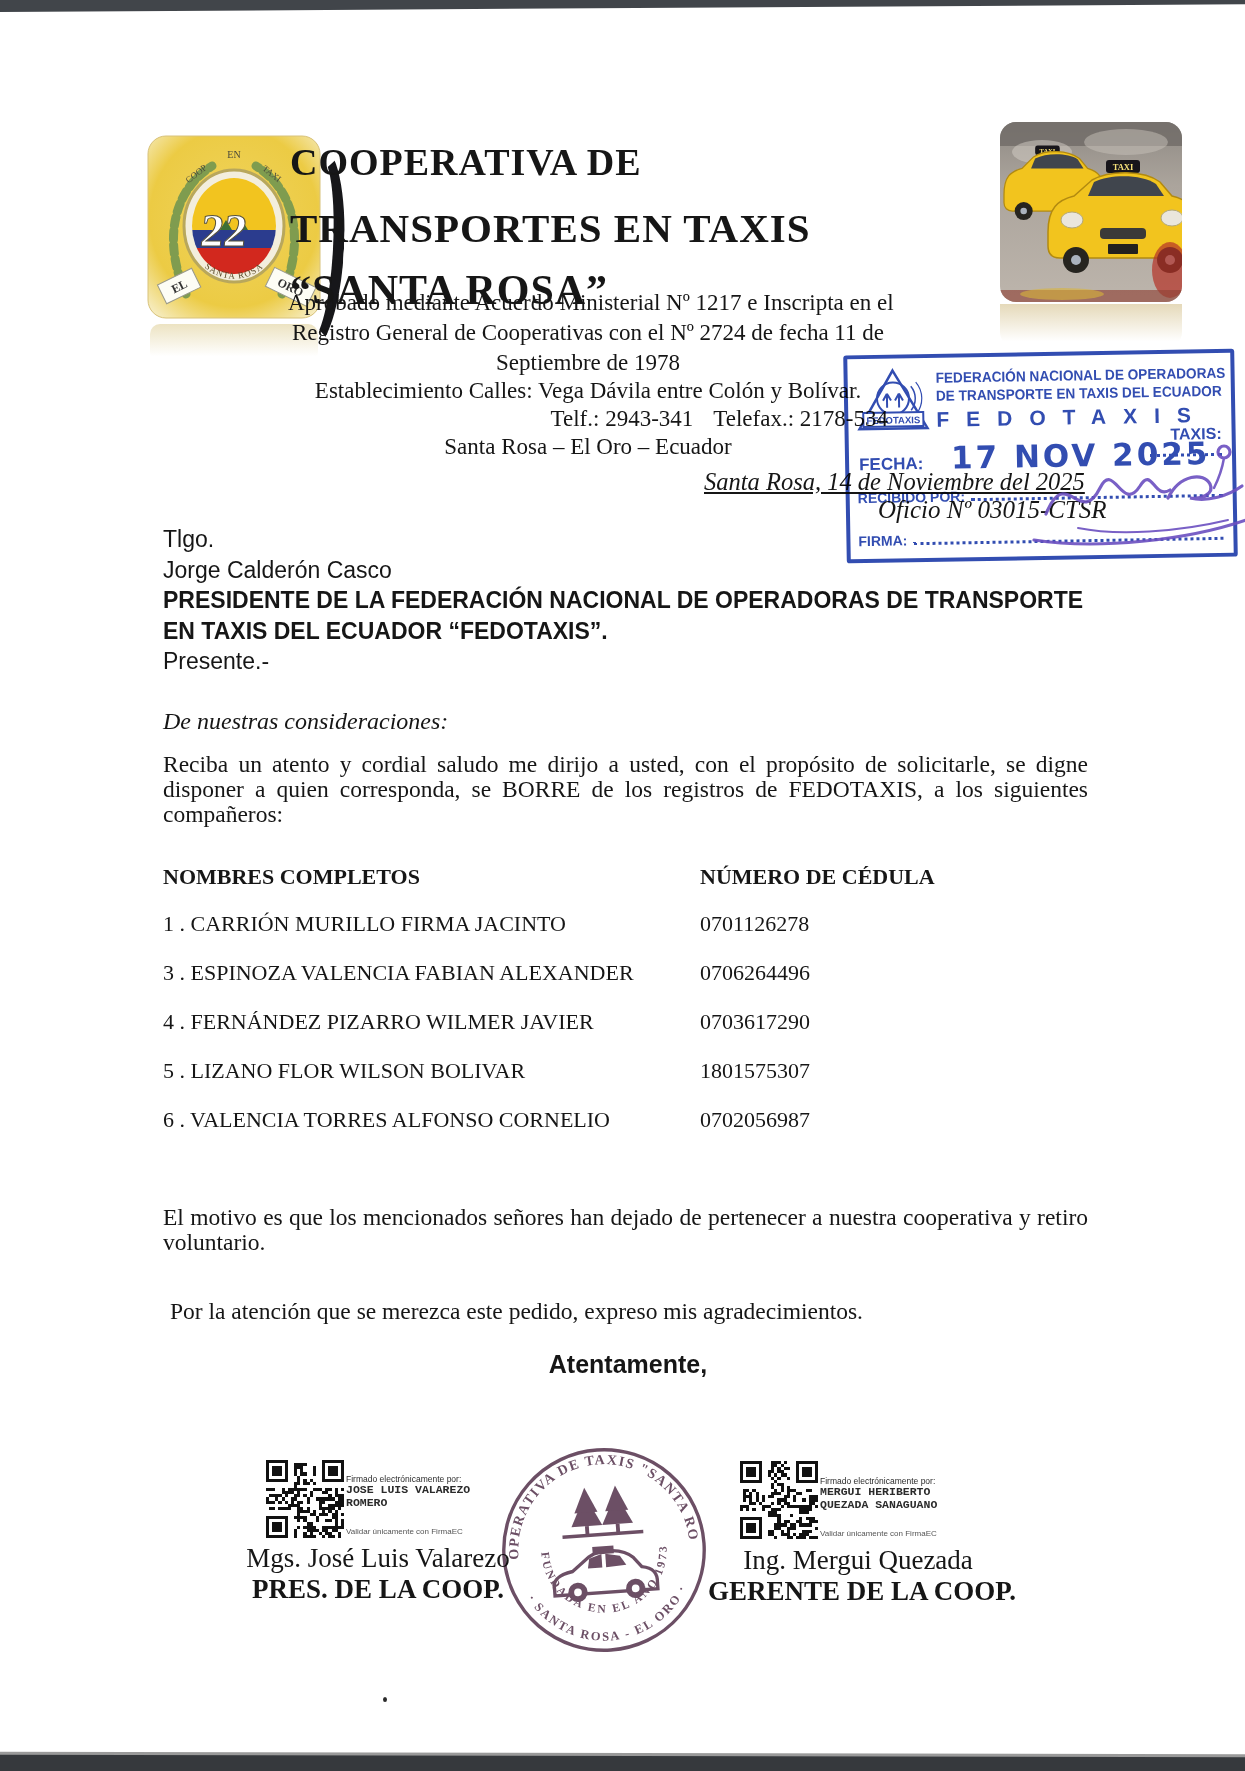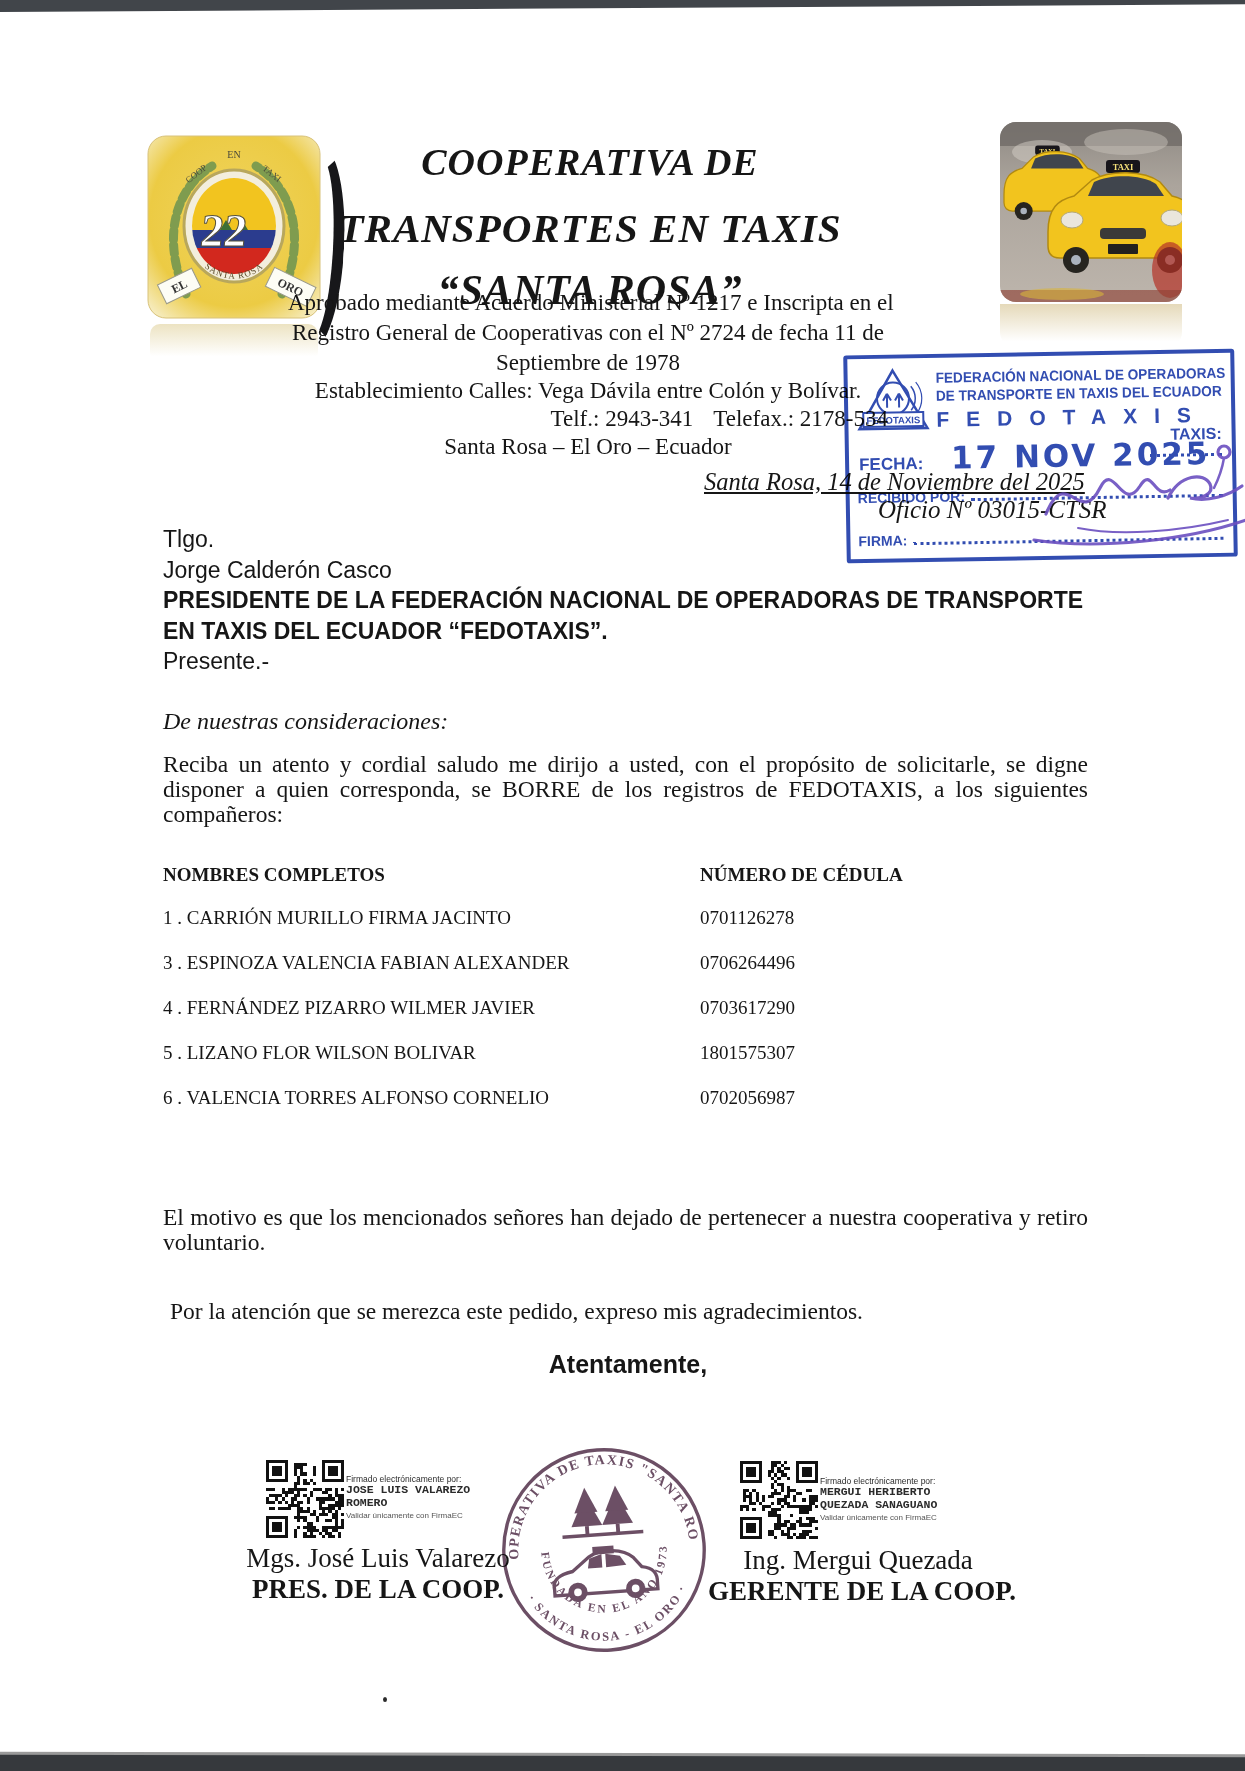--- a/index.html
+++ b/index.html
@@ -5,21 +5,21 @@
   html,body{margin:0;padding:0;background:#e8e8e8;}
   #page{position:relative;width:1245px;height:1771px;background:#fff;overflow:hidden;
         font-family:"Liberation Serif","DejaVu Serif",serif;color:#161616;}
   .abs{position:absolute;}
   
   #topbar{position:absolute;left:-10px;top:-4px;width:1270px;height:16px;background:#41454a;
           transform:rotate(-0.35deg);transform-origin:0 0;}
   #bottombar{position:absolute;left:-10px;top:1756px;width:1270px;height:20px;background:#36393d;
           transform:rotate(0.12deg);box-shadow:0 -3px 0 #9a9a9a;}
   
-  .title{position:absolute;left:290px;width:600px;text-align:center;font-weight:bold;letter-spacing:1px;white-space:nowrap;font-style:italic;}
+  .title{position:absolute;left:290px;width:600px;font-weight:bold;letter-spacing:1px;white-space:nowrap;}
   #t1{top:140px;font-size:38px;}
   #t2{top:204px;font-size:41px;}
   #t3{top:266px;font-size:42px;}
   .hdr-line{position:absolute;left:288px;width:600px;text-align:center;font-size:23px;white-space:nowrap;}
   .hdr-tel{display:flex;justify-content:flex-end;gap:20px;}
   #logo-wrap{position:absolute;left:146px;top:134px;width:176px;height:188px;}
   #logo-reflect{position:absolute;left:150px;top:324px;width:168px;height:38px;border-radius:10px;
      background:linear-gradient(to bottom,rgba(214,193,120,.45),rgba(255,255,255,0) 85%);}
   #crescent{position:absolute;left:288px;top:146px;width:34px;height:182px;border:11px solid transparent;
      border-right-color:#17171a;border-radius:50%;transform:rotate(3deg);}
@@ -50,35 +50,35 @@
   
   #addressee{position:absolute;left:163px;top:524px;width:935px;font-family:"Liberation Sans",sans-serif;
      font-size:23px;line-height:30.5px;}
   .addr-pos{font-weight:bold;}
   #salutation{position:absolute;left:163px;top:708px;font-style:italic;font-size:24px;}
   .para{position:absolute;left:163px;width:925px;font-size:23.5px;line-height:25px;text-align:justify;}
   #para1{top:752px;}
   #para2{top:1205px;}
   #para3{top:1299px;left:170px;text-align:left;}
   
-  #roster{position:absolute;left:163px;top:864px;width:925px;font-size:19px;}
+  #roster{position:absolute;left:163px;top:864px;width:925px;font-size:22px;}
   .r-head{display:grid;grid-template-columns:537px auto;font-weight:bold;margin-bottom:21px;}
   .r-row{display:grid;grid-template-columns:537px auto;margin-bottom:23px;}
   #closing{position:absolute;left:328px;top:1350px;width:600px;text-align:center;font-weight:bold;
      font-size:25px;font-family:"Liberation Sans",sans-serif;}
   
   .qr{position:absolute;width:78px;height:78px;}
   #qr-left{left:266px;top:1460px;}
   #qr-right{left:740px;top:1461px;}
   .cert{position:absolute;width:160px;font-family:"Liberation Sans",sans-serif;color:#2b2b2b;}
   #cert-left{left:346px;top:1474px;}
   #cert-right{left:820px;top:1476px;}
   .cert .attr{font-size:8.5px;}
   .cert .cname{font-family:"Liberation Mono","DejaVu Sans Mono",monospace;font-weight:bold;font-size:11.5px;line-height:12.5px;}
-  .cert .valid{font-size:8px;margin-top:2px;color:#555;}
+  .cert .valid{font-size:8px;margin-top:18px;color:#555;}
   .sig-name{position:absolute;width:300px;text-align:center;font-size:27px;white-space:nowrap;}
   .sig-role{position:absolute;width:300px;text-align:center;font-size:27px;font-weight:bold;white-space:nowrap;}
   #name-left{left:228px;top:1543px;}
   #role-left{left:228px;top:1574px;}
   #name-right{left:708px;top:1545px;}
   #role-right{left:708px;top:1576px;}
   #seal{position:absolute;left:498px;top:1444px;width:212px;height:212px;transform:rotate(-4deg);
      mix-blend-mode:multiply;opacity:.92;}
   #dot-artifact{position:absolute;left:383px;top:1697px;width:4px;height:5px;background:#2a2a2a;border-radius:50%;}
 </style>

